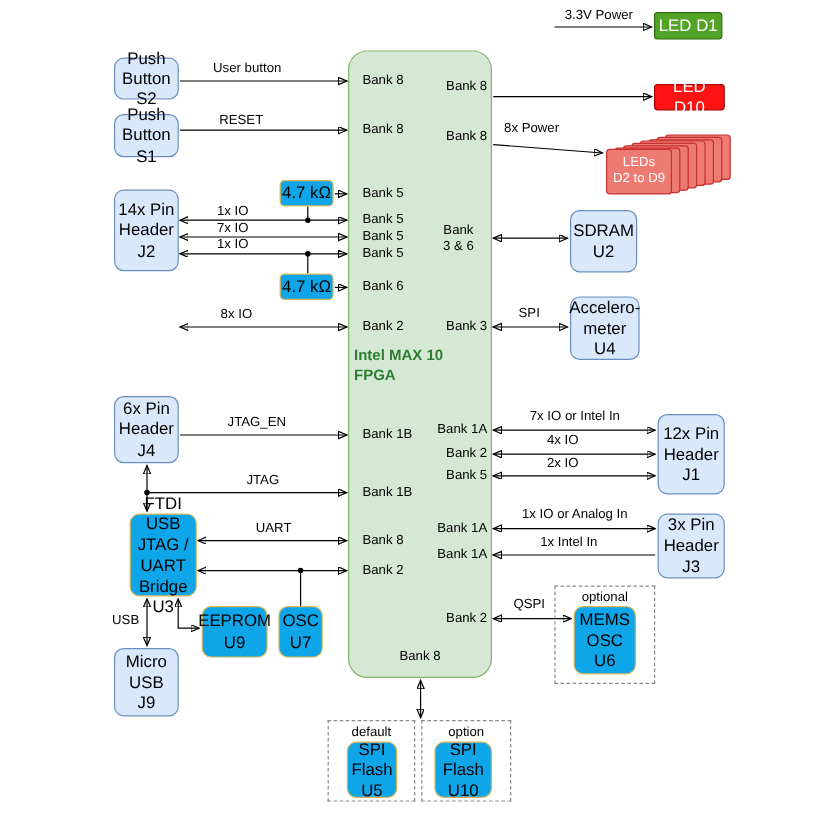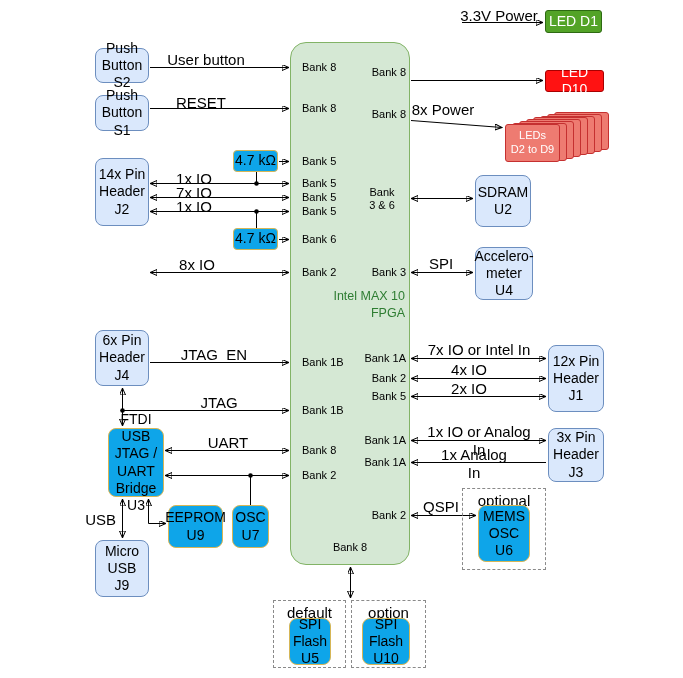--- a/index.html
+++ b/index.html
@@ -13,27 +13,27 @@
   .yellow{background:#0ea5e9;border-color:#d6b656}
   .sq{border-radius:4px}
   .fpga{background:#d5e8d4;border-color:#82b366;border-radius:16px}
   .ledg{background:#53a327;border-color:#2d6a12;color:#fff;border-radius:3px}
   .ledr{background:#ff1212;border-color:#a80000;color:#fff;border-radius:3px}
   .ledstack{position:absolute;width:55px;height:38px;background:#ee7b71;
             border:1px solid #c53030;border-radius:3px}
   .ledfront{display:flex;align-items:center;justify-content:center;text-align:center;
             white-space:pre-line;color:#fff;font-size:11px;line-height:1.25}
   .dashed{position:absolute;border:1px dashed #8a8a8a;background:transparent}
-  .lbl{position:absolute;font-size:15px;line-height:1.2;white-space:pre-line;text-align:center}
+  .lbl{position:absolute;font-size:11px;line-height:1.2;white-space:pre-line;text-align:center}
   .lblr{text-align:right}
   .bank{position:absolute;font-size:11px;line-height:1.15;white-space:pre-line}
   .bankr{text-align:right}
   .bankc{text-align:center}
-  .fpgatitle{position:absolute;font-size:12.5px;font-weight:normal;color:#2e7d32;
-             text-align:right;white-space:pre-line;line-height:1.35}
+  .fpgatitle{position:absolute;font-size:12.5px;font-weight:bold;color:#2e7d32;
+             text-align:left;white-space:pre-line;line-height:1.35}
   svg.conn{position:absolute;left:0;top:0;pointer-events:none}
   svg.conn line, svg.conn path{stroke:#000;stroke-width:1;fill:none}
   svg.conn circle{fill:#000;stroke:none}
 </style>
 </head>
 <body>
 
 <div id="stage">
 
   <svg class="conn" width="683" height="678" viewBox="0 0 683 678">
@@ -194,16 +194,16 @@
   <div class="lbl" style="left:185px;top:394px;width:68px">JTAG</div>
   <div class="lbl" style="left:193px;top:434px;width:70px">UART</div>
   <div class="lbl lblr" style="left:82px;top:511px;width:34px">USB</div>
   <div class="lbl" style="left:455px;top:7px;width:88px">3.3V Power</div>
   <div class="lbl" style="left:408px;top:101px;width:70px">8x Power</div>
   <div class="lbl" style="left:416px;top:255px;width:50px">SPI</div>
   <div class="lbl" style="left:424px;top:341px;width:110px">7x IO or Intel In</div>
   <div class="lbl" style="left:434px;top:361px;width:70px">4x IO</div>
   <div class="lbl" style="left:434px;top:380px;width:70px">2x IO</div>
   <div class="lbl" style="left:424px;top:423px;width:110px">1x IO or Analog In</div>
-  <div class="lbl" style="left:434px;top:446px;width:80px">1x Analog In</div>
+  <div class="lbl" style="left:434px;top:446px;width:80px">1x Intel In</div>
   <div class="lbl" style="left:416px;top:498px;width:50px">QSPI</div>
 
 </div>
 
 </body></html>

